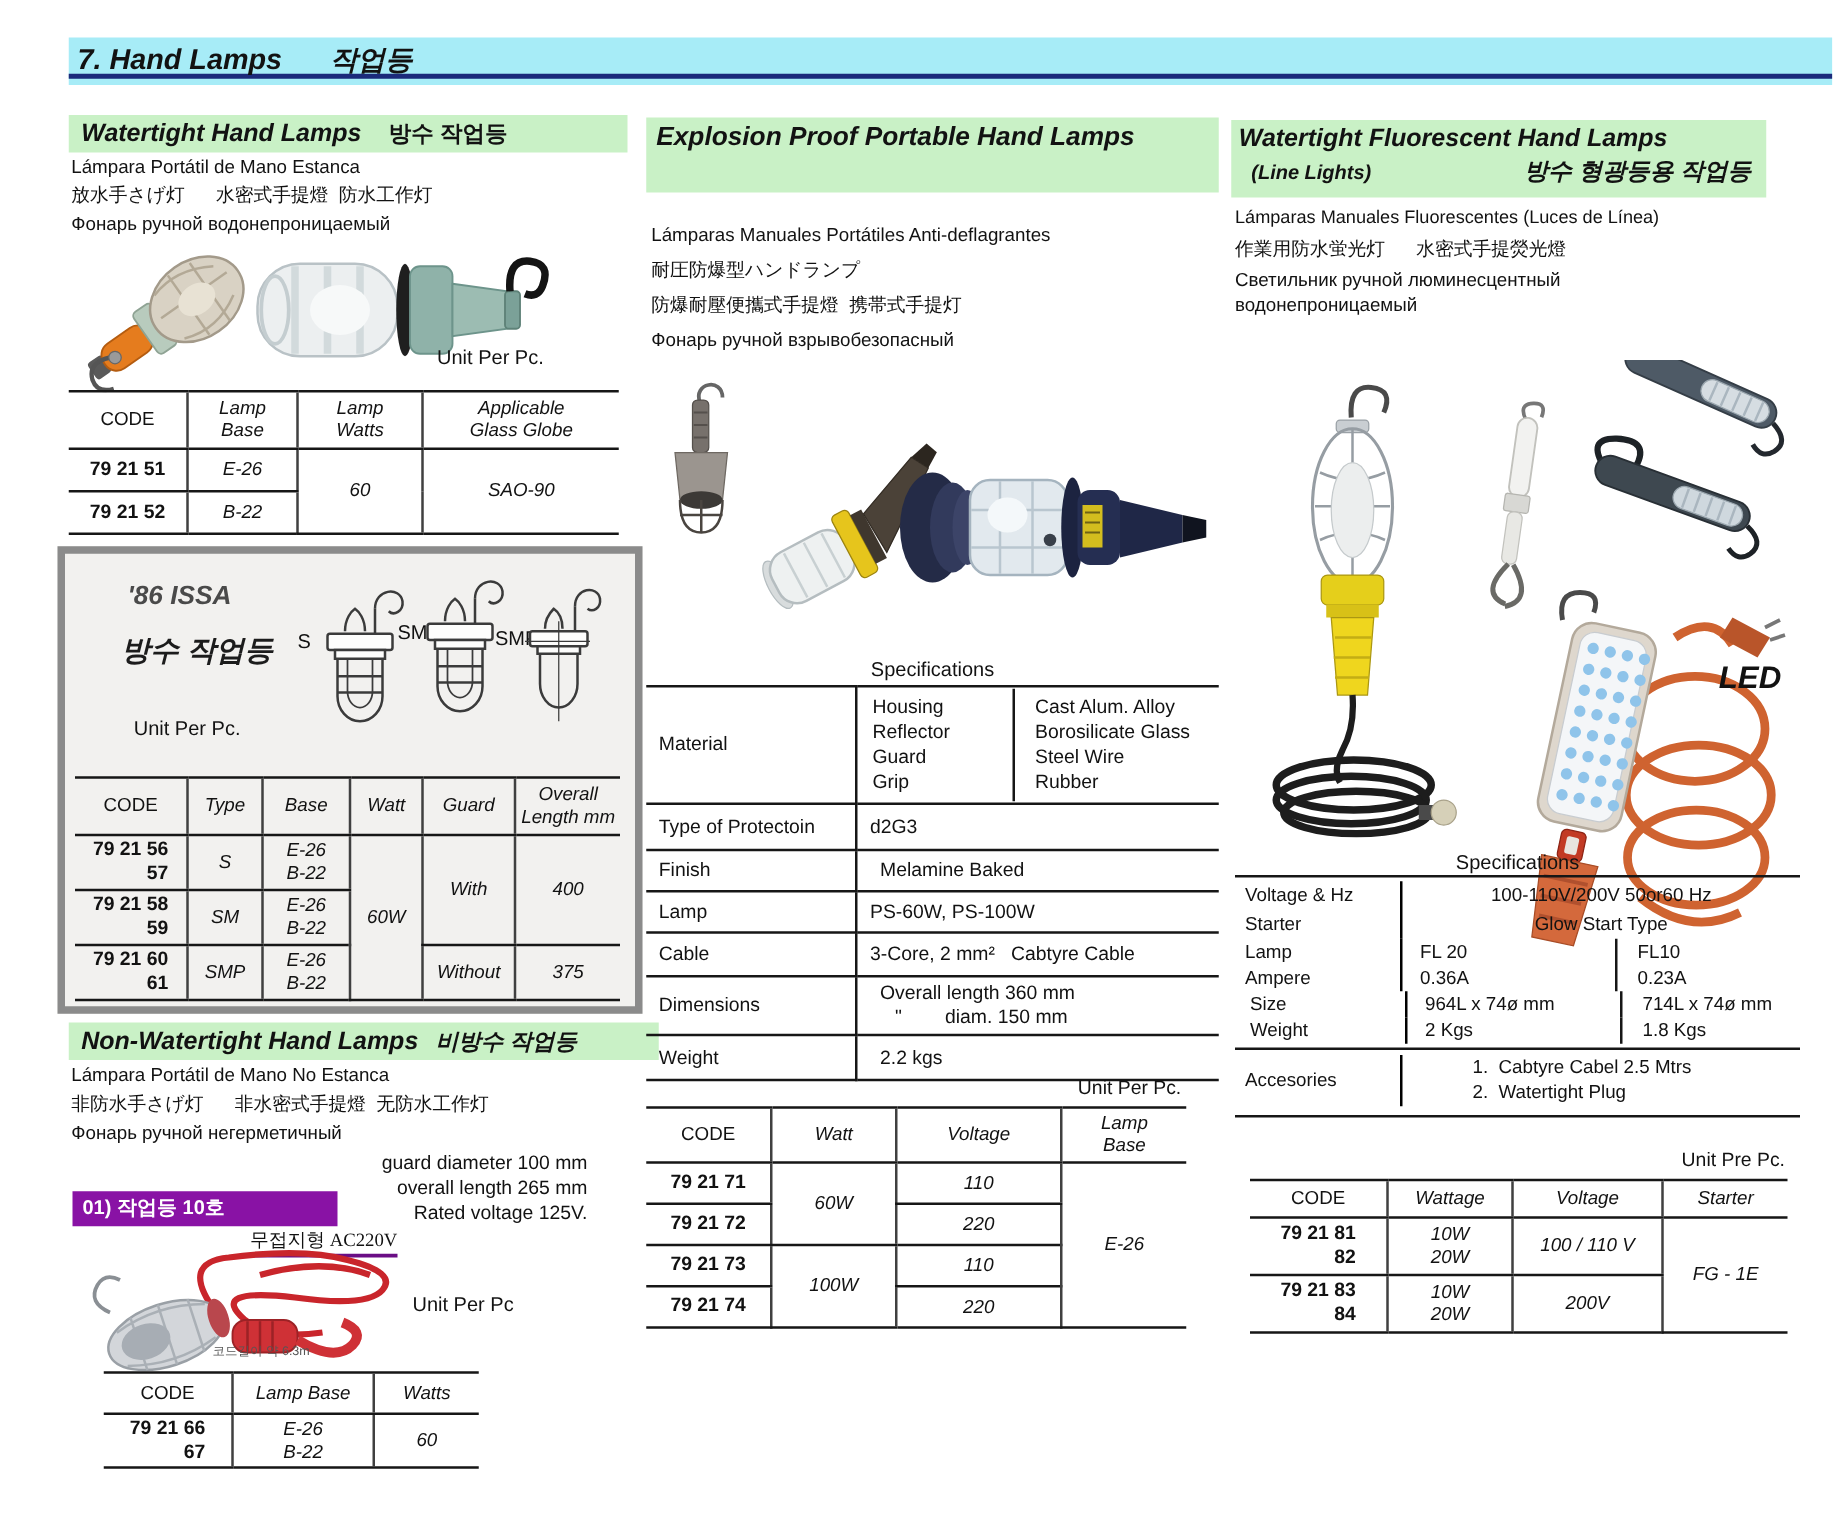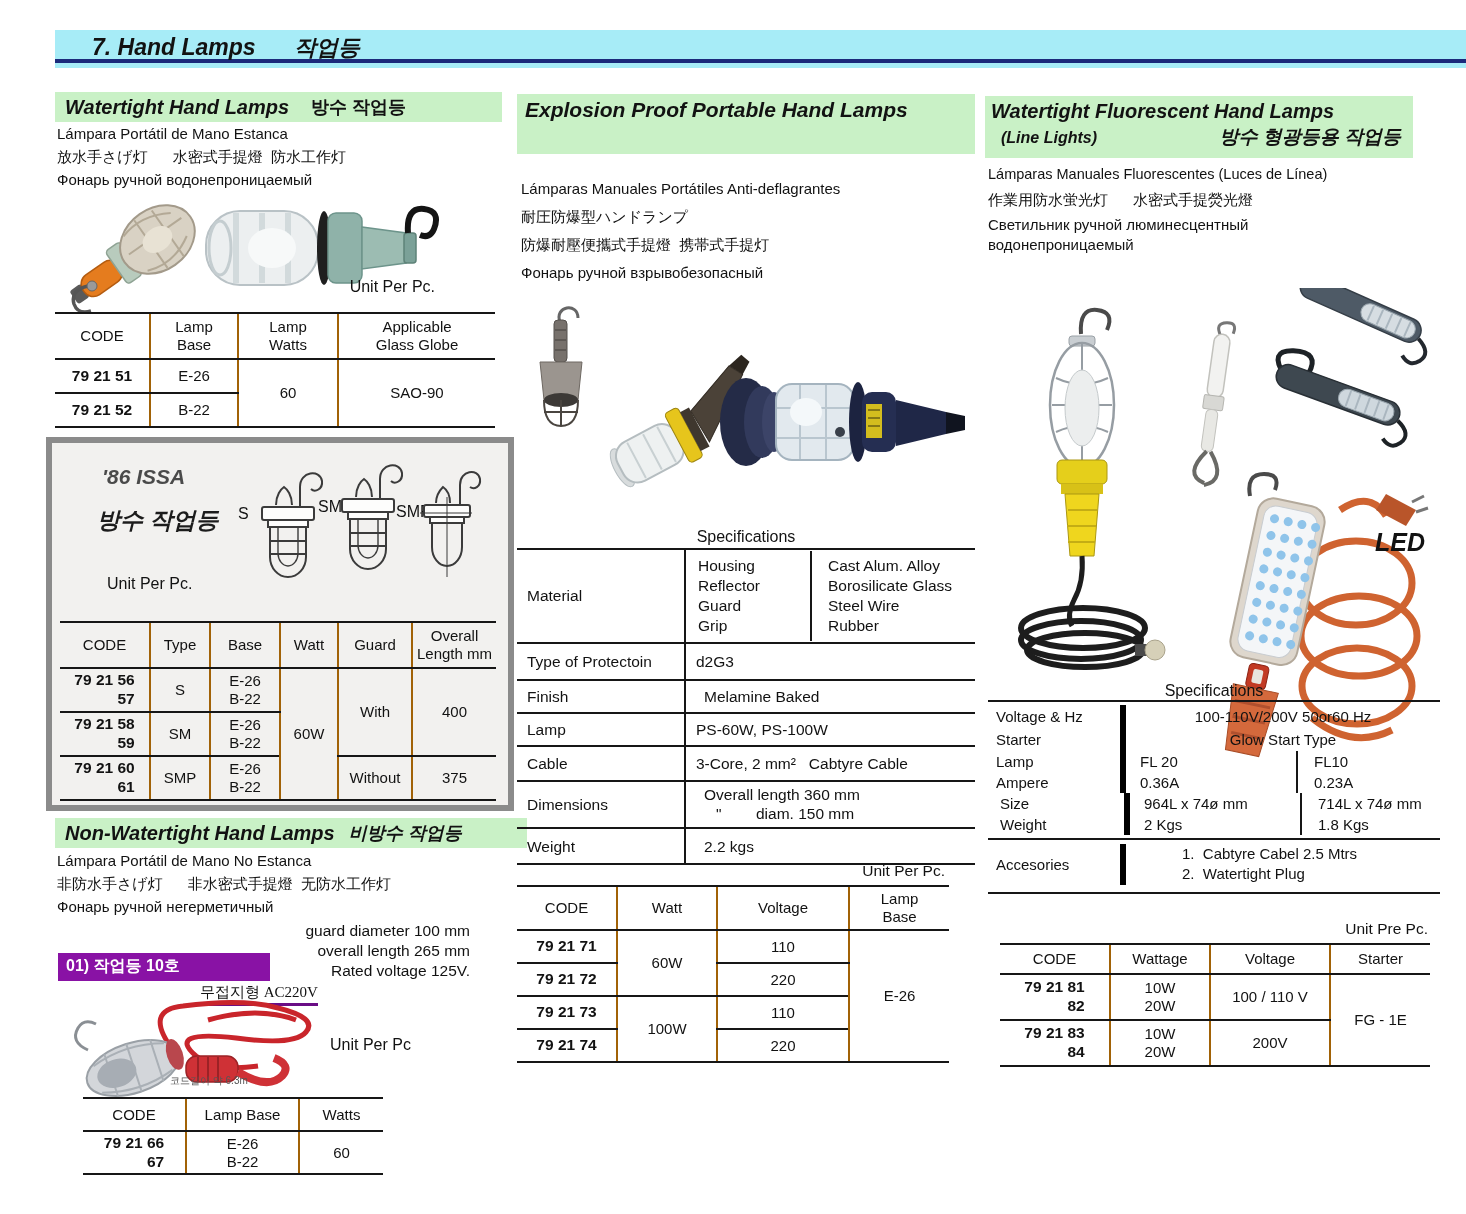--- a/index.html
+++ b/index.html
@@ -17,21 +17,21 @@
   .hen{font-style:italic;font-weight:bold;font-size:20px;}
   .hkr{font-weight:bold;font-size:18px;}
 
   
   .tline{position:absolute;font-size:15px;line-height:1.2;}
 
   
   table.cat{border-collapse:collapse;table-layout:fixed;position:absolute;}
   .cat td{border-top:2px solid #161616;border-bottom:2px solid #161616;
           text-align:center;font-size:15px;padding:2px 3px;line-height:1.18;vertical-align:middle;}
-  .cat td + td{border-left:2px solid #a16207;}
+  .cat td + td{border-left:2px solid #404040;font-style:italic;}
   .cat .code{font-weight:bold;font-size:15.5px;}
   .c2l{display:inline-block;text-align:right;font-weight:bold;font-size:15.5px;line-height:1.2;}
   .w60{max-width:62px;margin:0 auto;}
   .w84{max-width:86px;margin:0 auto;}
   .w100{max-width:106px;margin:0 auto;}
 
   
   table.spec{border-collapse:collapse;table-layout:fixed;position:absolute;}
   .spec td{border-top:2px solid #161616;border-bottom:2px solid #161616;
            font-size:15.5px;padding:4px 10px;vertical-align:middle;text-align:left;line-height:1.25;}
@@ -39,39 +39,39 @@
   .spec td.noPad{padding:0;}
   .mat{display:flex;align-items:stretch;}
   .mat .a{flex:0 0 112px;border-right:2px solid #161616;padding:5px 0 5px 12px;line-height:1.3;}
   .mat .b2{flex:1;padding:5px 0 5px 16px;line-height:1.3;}
 
   
   .rspec{position:absolute;border-top:2px solid #161616;border-bottom:2px solid #161616;font-size:15px;}
   .rrow{display:flex;align-items:center;height:21px;}
   .rrow.tall{height:23px;}
   .rlbl{flex:0 0 124px;align-self:stretch;display:flex;align-items:center;
-        border-right:6px solid #000000;padding-left:8px;}
+        border-right:2px solid #000000;padding-left:8px;}
   .rvalc{flex:1;text-align:center;}
   .rv2a{flex:0 0 156px;border-right:2px solid #161616;padding-left:14px;align-self:stretch;display:flex;align-items:center;}
   .rv2b{flex:1;padding-left:16px;}
   .accrow{border-top:2px solid #161616;height:auto;padding:4px 0;}
 
   .unit{position:absolute;font-size:16px;}
   .badge{position:absolute;background:#8912a5;color:#ffffff;font-weight:bold;font-size:16px;
          padding:3px 10px 4px 8px;}
   .issa-box{position:absolute;border:6px solid #8b8b8b;background:#f2f1ef;}
 </style>
 </head>
 <body>
 
 <div id="page">
 
   <div class="abs" style="left:55px;top:30px;width:1411px;height:38px;background:#a7ecf7;"></div>
   <div class="abs" style="left:55px;top:59px;width:1411px;height:4px;background:#1b2a7b;"></div>
-  <div class="abs" style="left:92px;top:33px;">
+  <div class="abs" style="left:62px;top:33px;">
     <span class="it b" style="font-size:23px;">7. Hand Lamps</span>
     <span class="it b" style="font-size:22px;margin-left:34px;">작업등</span>
   </div>
 
   <div class="ghdr" style="left:55px;top:92px;width:437px;height:30px;padding-left:10px;display:flex;align-items:center;">
     <span class="hen">Watertight Hand Lamps</span>
     <span class="hkr" style="margin-left:22px;">방수 작업등</span>
   </div>
   <div class="tline" style="left:57px;top:125px;">Lámpara Portátil de Mano Estanca</div>
   <div class="tline pre" style="left:57px;top:148px;">放水手さげ灯      水密式手提燈  防水工作灯</div>

